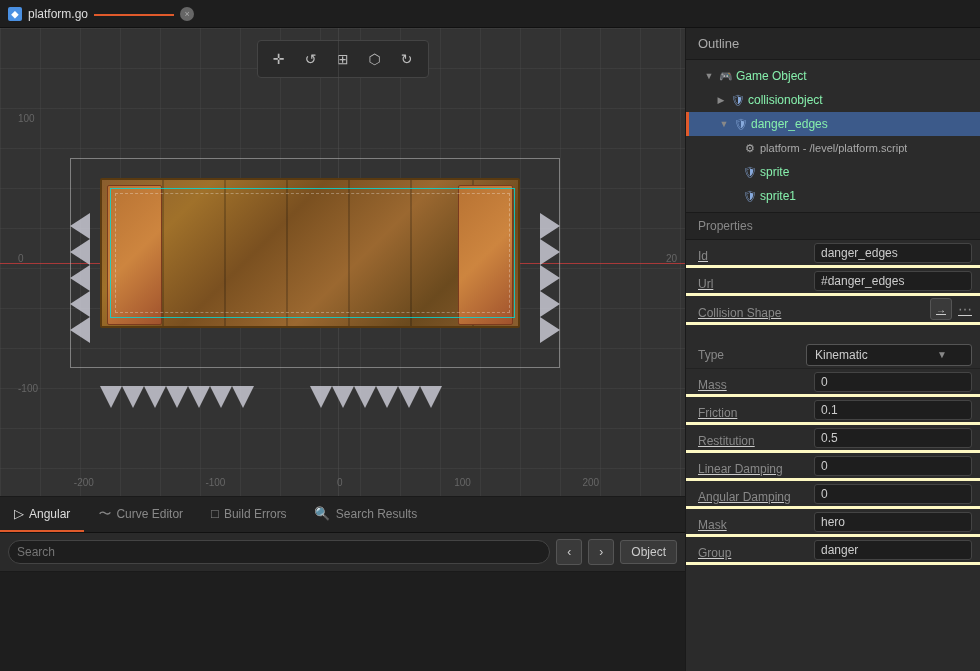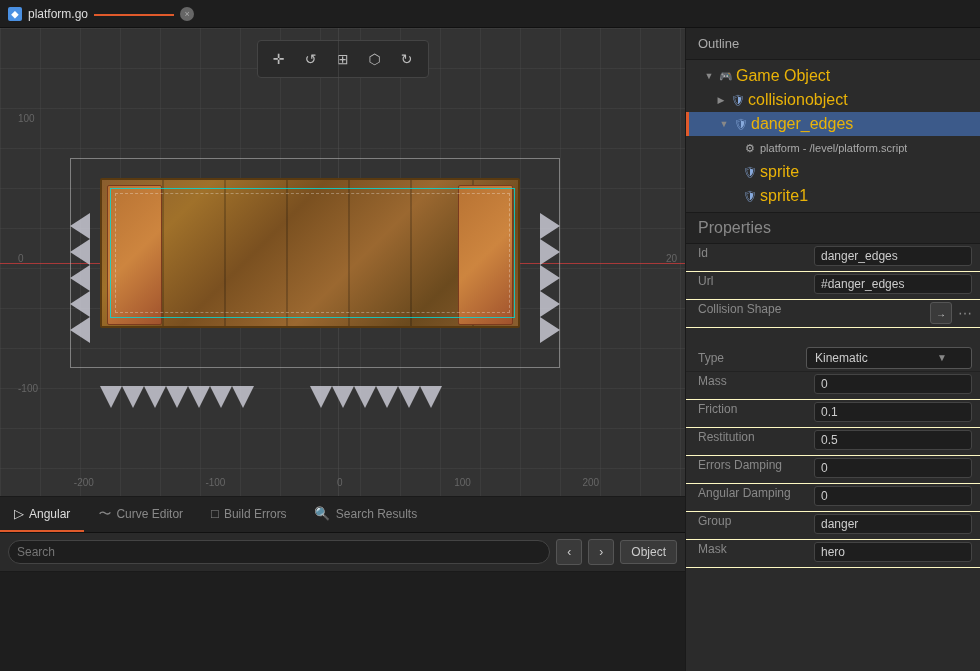--- a/index.html
+++ b/index.html
@@ -414,60 +414,61 @@
     }
     .tree-icon {
       width: 14px; height: 14px;
       display: flex;
       align-items: center;
       justify-content: center;
       font-size: 11px;
       flex-shrink: 0;
     }
     .tree-label {
-      color: #eab308;
-      font-size: 16px;
+      color: #86efac;
+      font-size: 12px;
       white-space: nowrap;
       overflow: hidden;
       text-overflow: ellipsis;
     }
     .tree-label.script { color: #aaa; font-size: 11px; }
 
     .indent-1 { padding-left: 16px; }
     .indent-2 { padding-left: 28px; }
     .indent-3 { padding-left: 40px; }
 
     .left-accent {
       width: 3px;
       background: #e05a2b;
       height: 24px;
       flex-shrink: 0;
     }
 
     
     .properties-header {
       padding: 6px 12px;
-      font-size: 16px;
+      font-size: 12px;
       color: #888;
       background: #252525;
       border-bottom: 1px solid #1a1a1a;
     }
 
     .properties-content {
       flex: 1;
       overflow-y: auto;
       padding: 0;
     }
 
     .prop-row {
       display: flex;
-      align-items: flex-start;
+      align-items: flex-end;
       min-height: 28px;
-      border-bottom: 1px solid #fef9c3;
+      border-bottom: 3px solid #fef9c3;
       padding: 2px 0;
+      text-decoration: underline;
     }
     .prop-label {
       width: 120px;
       padding-left: 12px;
       color: #888;
       font-size: 12px;
       flex-shrink: 0;
     }
     .prop-value {
       flex: 1;
@@ -782,44 +783,44 @@
       </div>
 
       <div class="prop-row">
         <span class="prop-label">Restitution</span>
         <div class="prop-value">
           <input class="prop-input" type="text" value="0.5" style="">
         </div>
       </div>
 
       <div class="prop-row">
-        <span class="prop-label">Errors Damping</span>
+        <span class="prop-label">Linear Damping</span>
         <div class="prop-value">
           <input class="prop-input" type="text" value="0" style="">
         </div>
       </div>
 
       <div class="prop-row">
         <span class="prop-label">Angular Damping</span>
         <div class="prop-value">
           <input class="prop-input" type="text" value="0" style="">
         </div>
       </div>
 
 
       <div class="prop-row">
+        <span class="prop-label">Mask</span>
+        <div class="prop-value">
+          <input class="prop-input" type="text" value="hero" style="">
+        </div>
+      </div>
+
+      <div class="prop-row">
         <span class="prop-label">Group</span>
         <div class="prop-value">
           <input class="prop-input" type="text" value="danger" style="">
         </div>
       </div>
 
-      <div class="prop-row">
-        <span class="prop-label">Mask</span>
-        <div class="prop-value">
-          <input class="prop-input" type="text" value="hero" style="">
-        </div>
-      </div>
-
     </div>
   </div>
 
 </div>
 
 </body></html>

